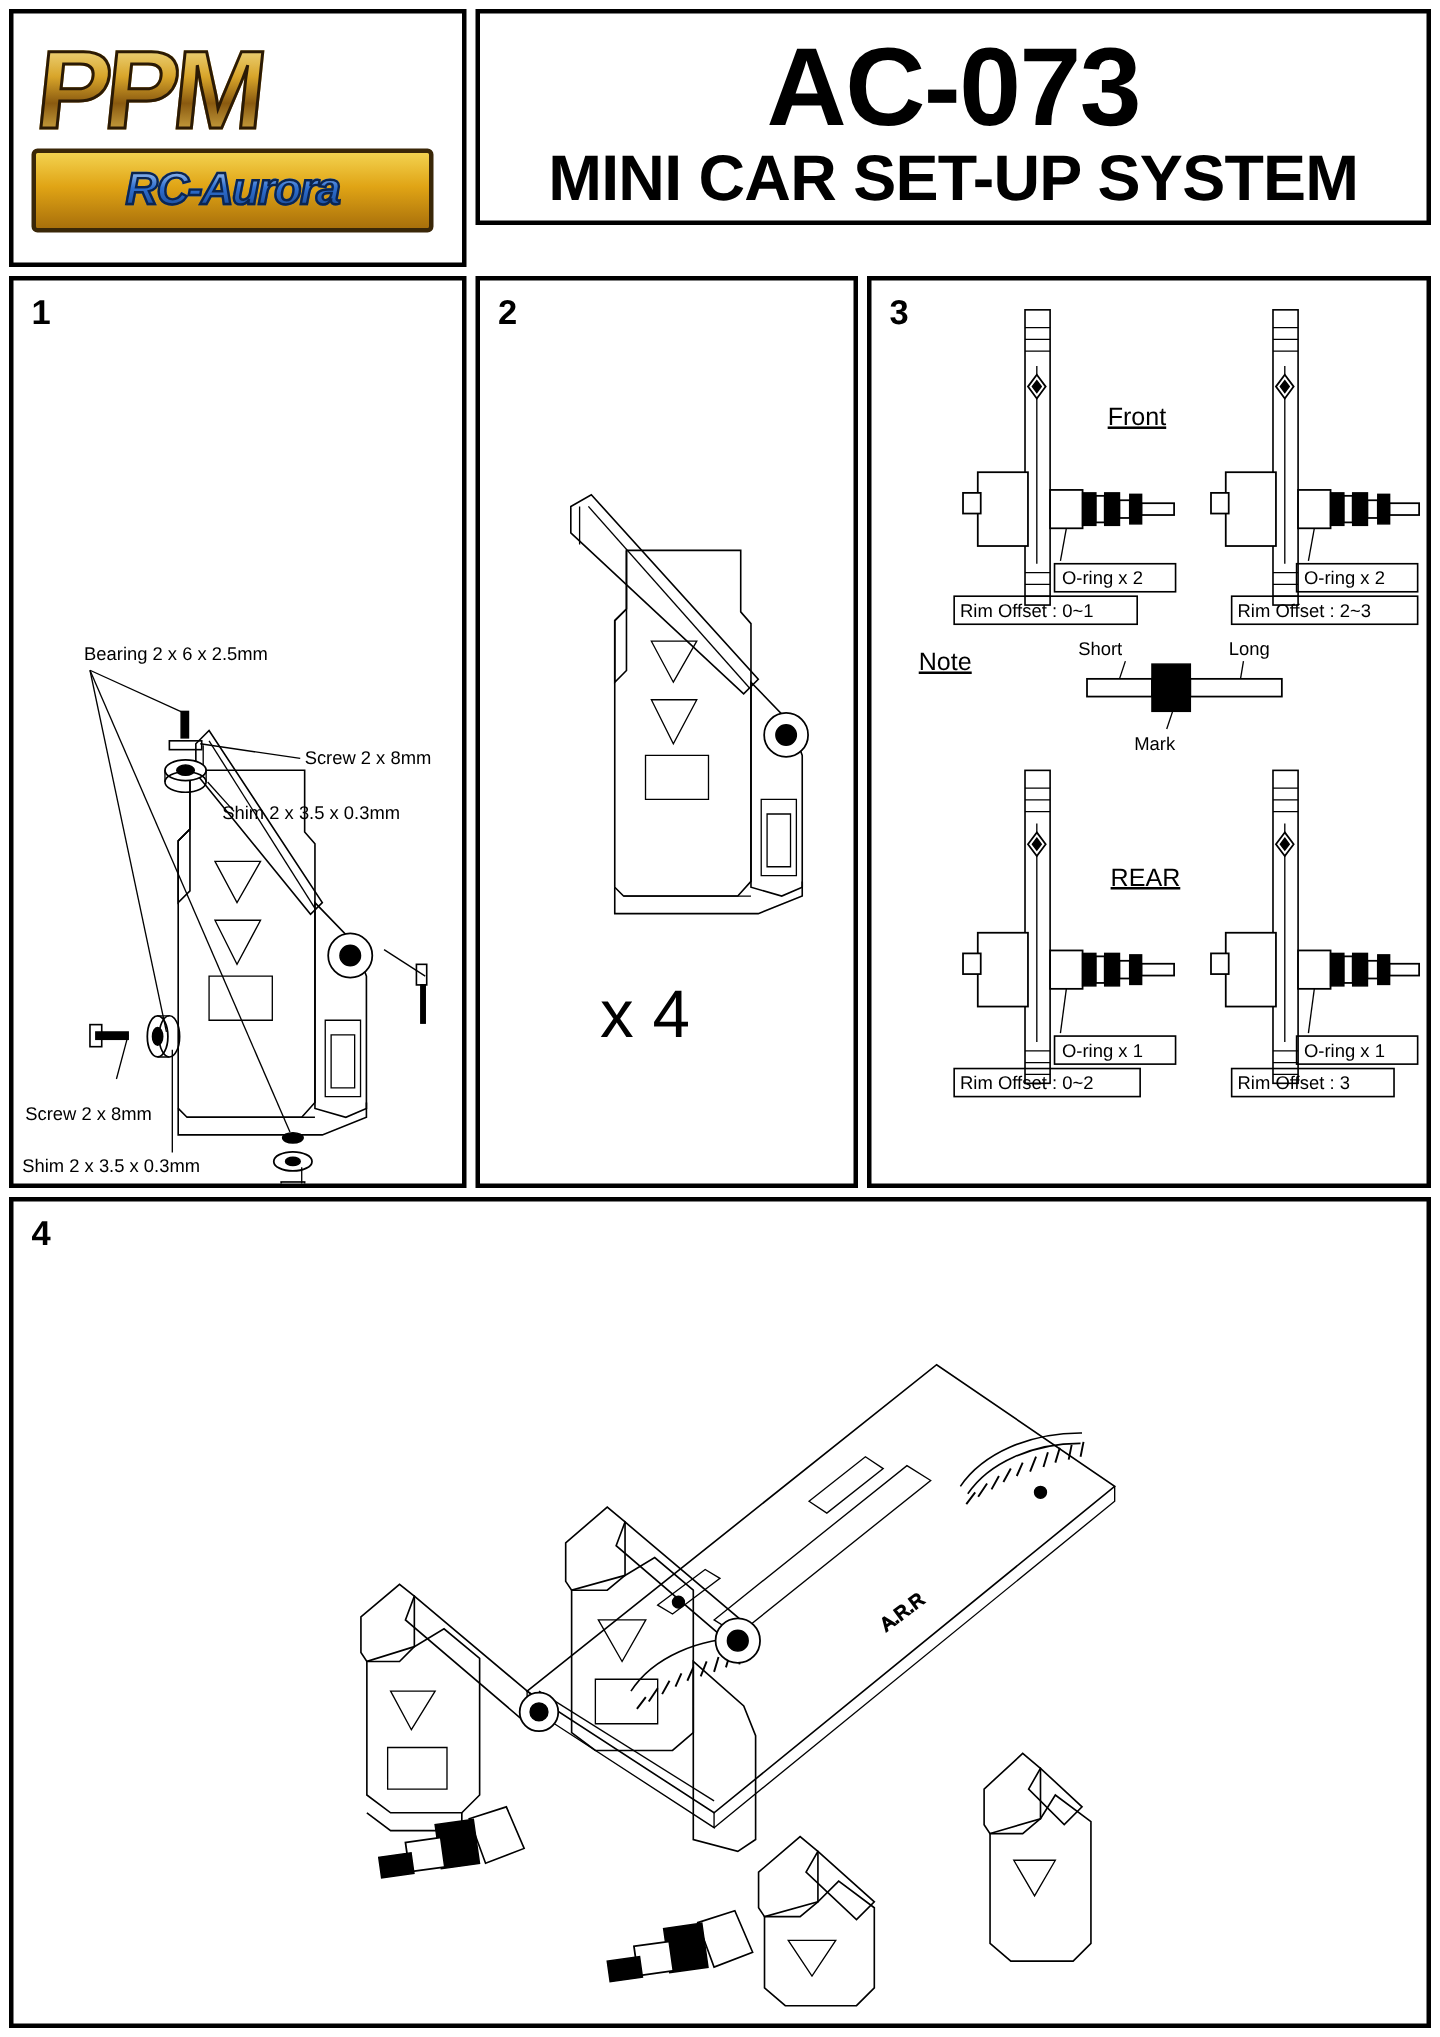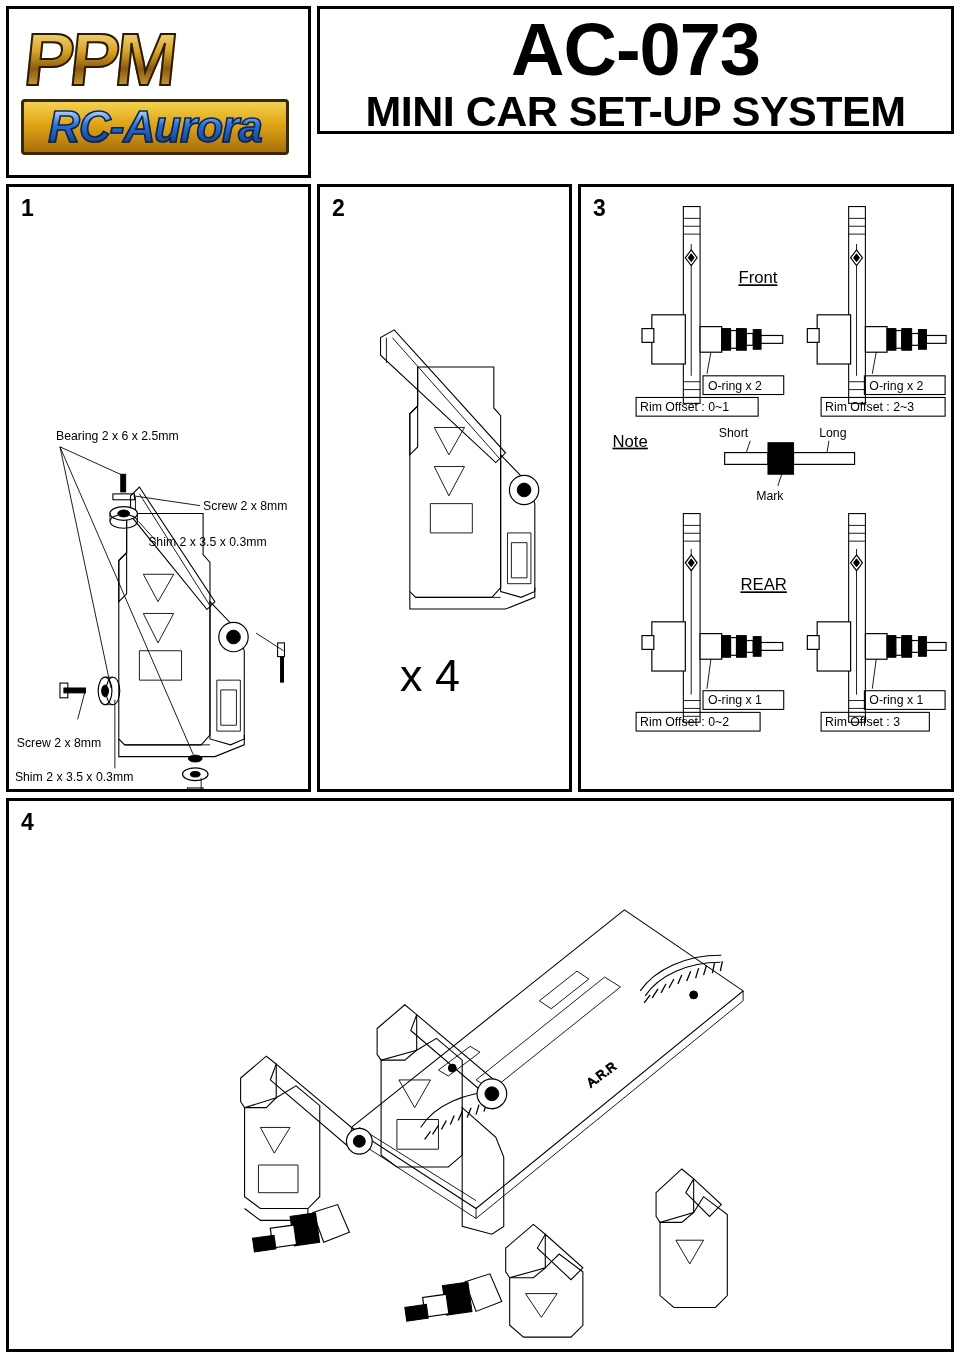--- a/index.html
+++ b/index.html
@@ -23,21 +23,21 @@
   
   .panel {
     position: absolute;
     border: 3px solid #000;
     box-sizing: border-box;
     background: #fff;
   }
 
   
   #logo-panel  { left: 6px;   top: 6px;   width: 305px; height: 172px; }
-  #title-panel { left: 317px; top: 6px;   width: 637px; height: 128px; }
+  #title-panel { left: 317px; top: 6px;   width: 637px; height: 144px; }
 
   
   #step1-panel { left: 6px;   top: 184px; width: 305px; height: 608px; }
   #step2-panel { left: 317px; top: 184px; width: 255px; height: 608px; }
   #step3-panel { left: 578px; top: 184px; width: 376px; height: 608px; }
   #step4-panel { left: 6px;   top: 798px; width: 948px; height: 554px; }
 
   .step-num {
     position: absolute;
     top: 8px;
@@ -79,21 +79,21 @@
     border-radius: 4px;
     display: flex;
     align-items: center;
     justify-content: center;
     box-sizing: border-box;
   }
   .aurora-text {
     font-family: "Liberation Sans", sans-serif;
     font-weight: bold;
     font-style: italic;
-    font-size: 44px;
+    font-size: 30px;
     line-height: 38px;
     background: linear-gradient(180deg,#cfe6ff 0%,#2f6fd0 45%,#123b7d 100%);
     -webkit-background-clip: text;
     background-clip: text;
     color: transparent;
     -webkit-text-stroke: 1.6px #0b2550;
     letter-spacing: -1px;
   }
 
   

